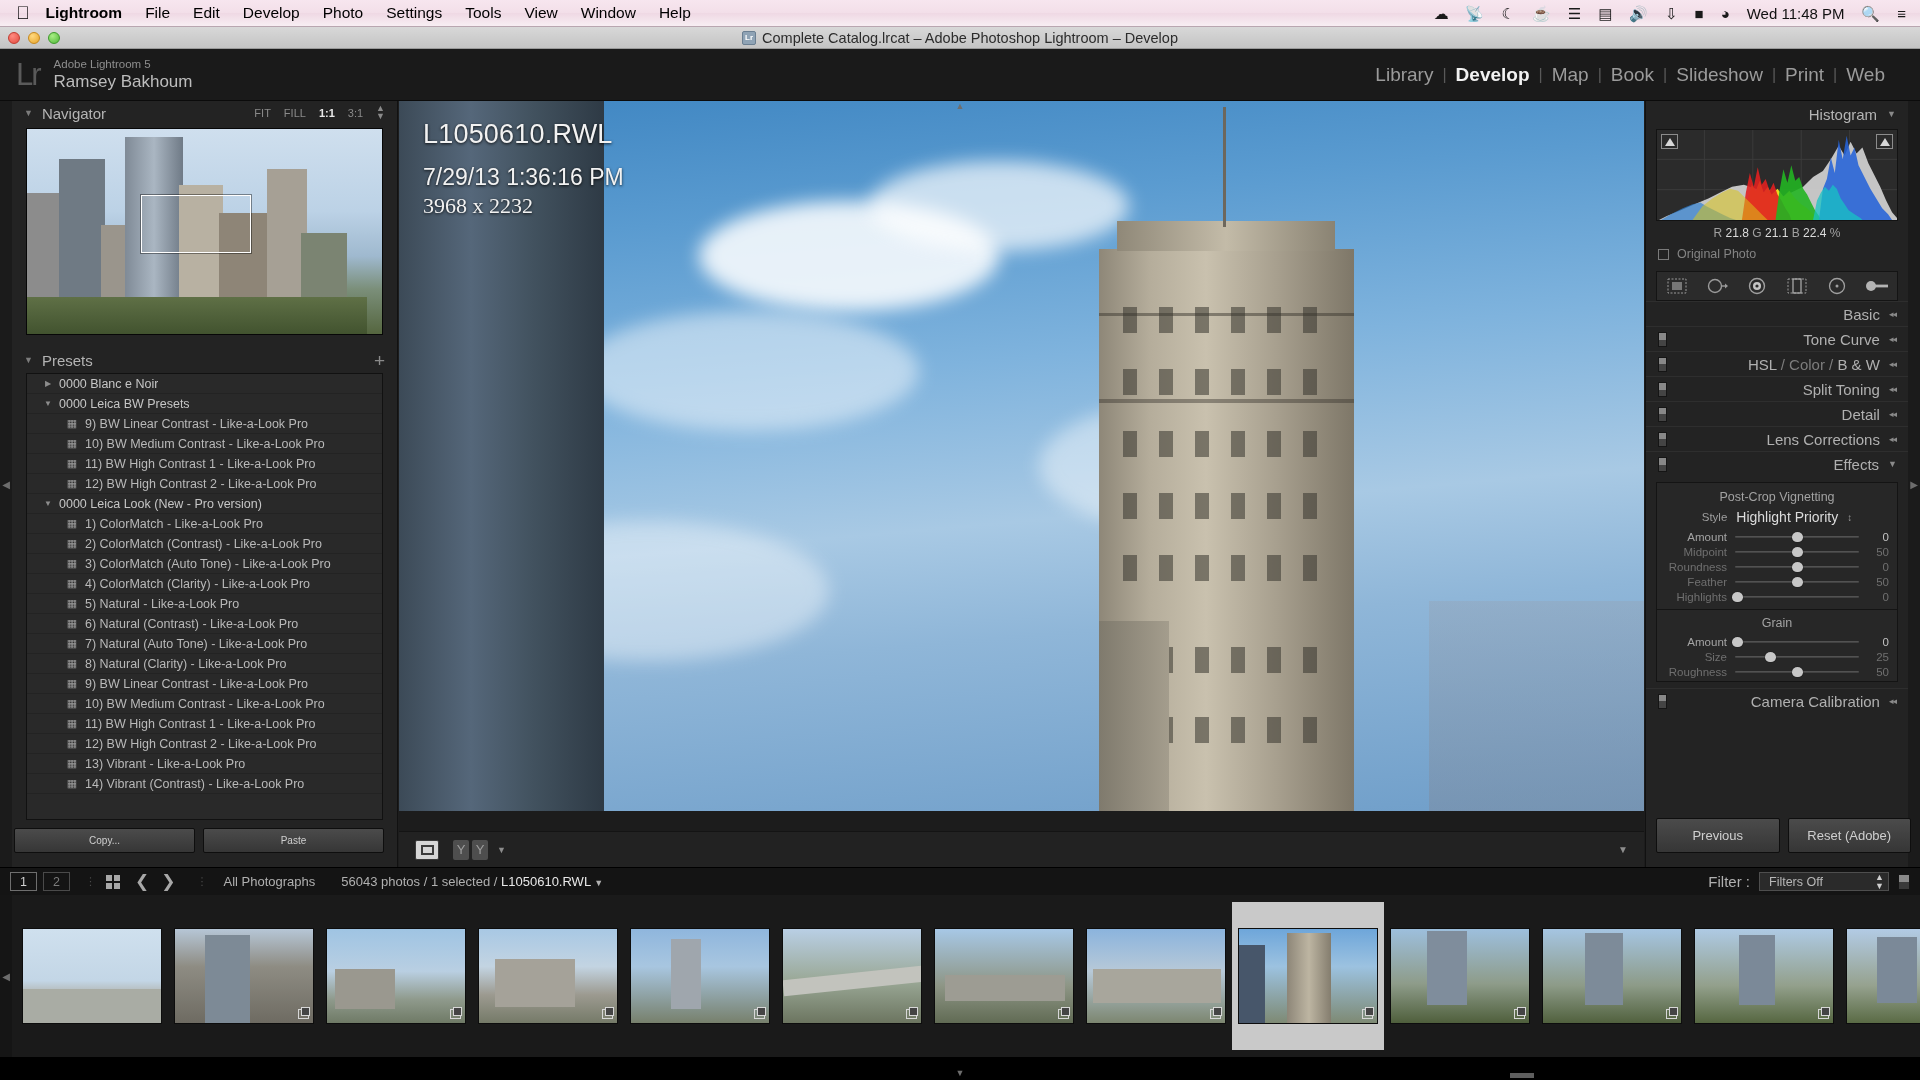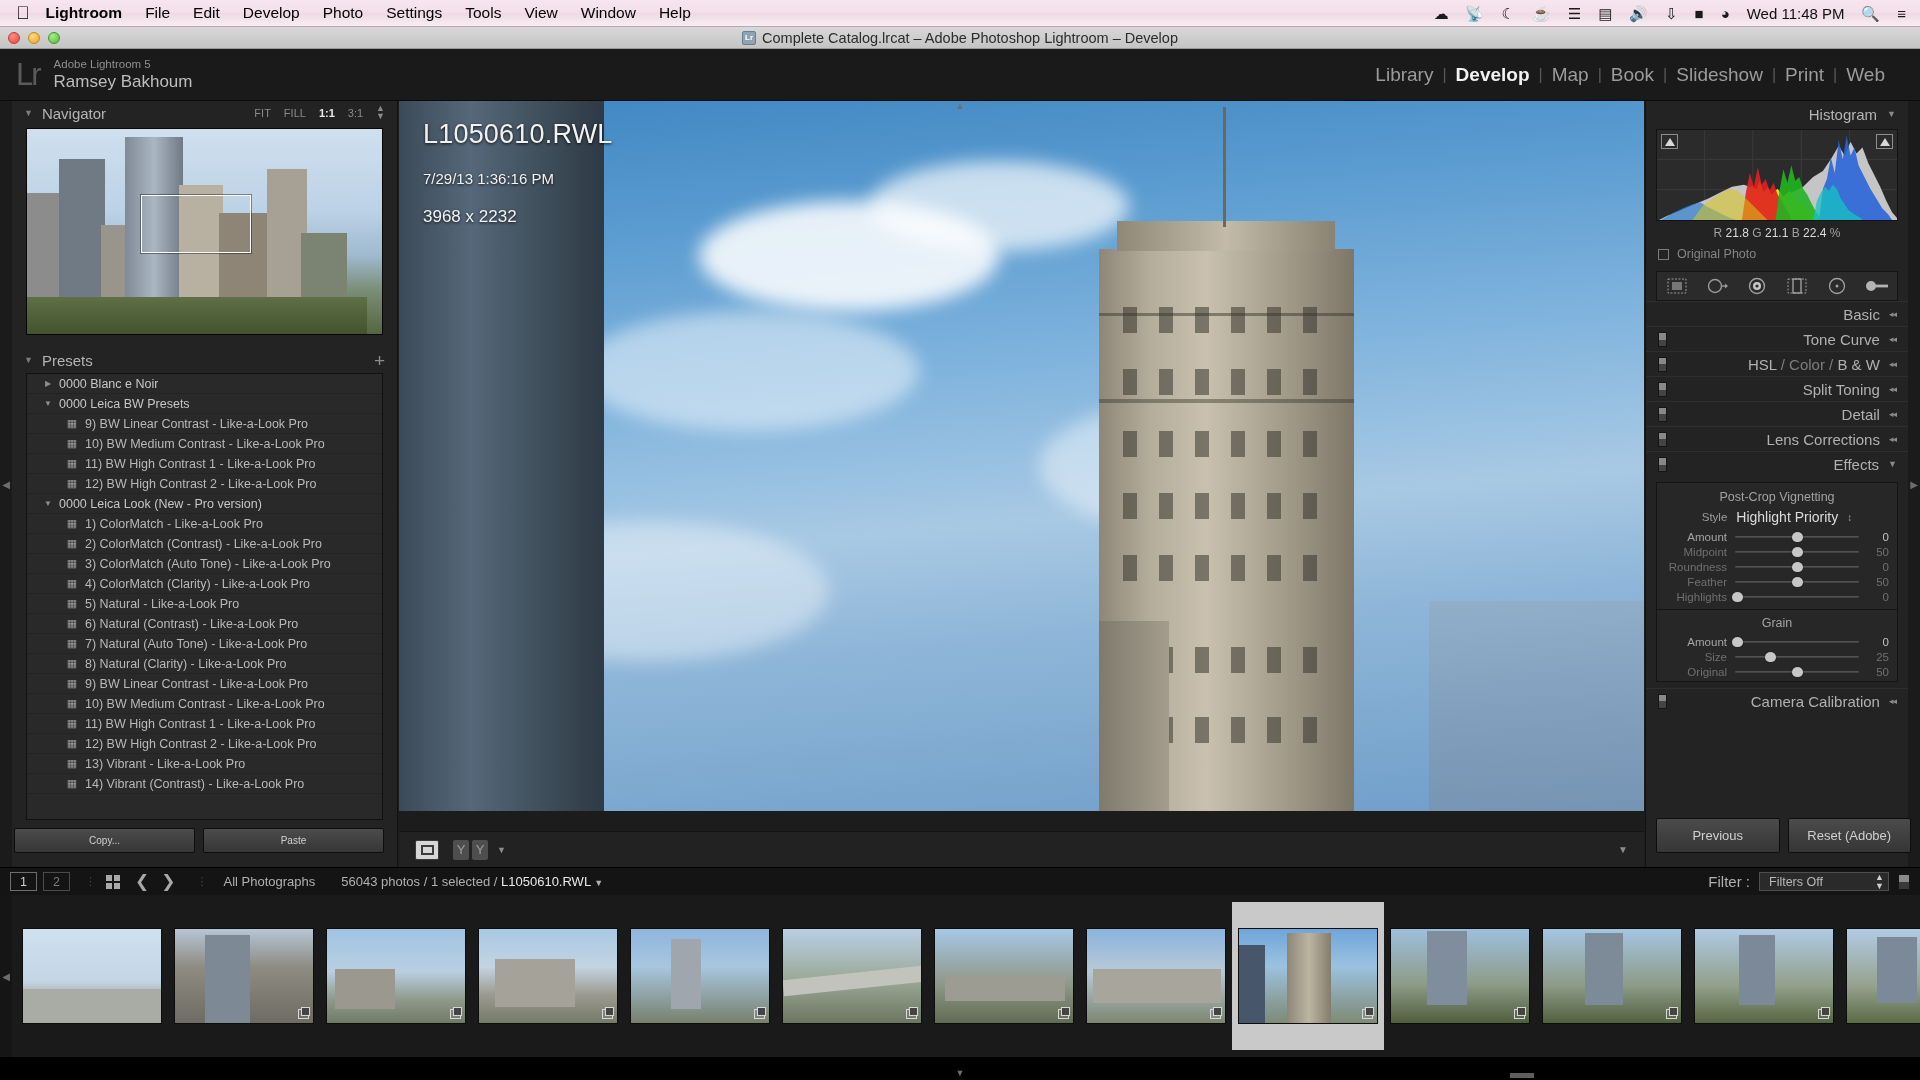--- a/index.html
+++ b/index.html
@@ -121,22 +121,22 @@
   .tower {
     position: absolute; background: linear-gradient(90deg,#8e8778 0%, #b5ad9b 20%, #c9c1ae 42%, #a79f8e 70%, #7e7768 100%);
   }
   .tower-win { position: absolute; background: rgba(55,52,46,.55); }
   .glass {
     position: absolute; left: 0; top: 0; width: 205px; height: 100%;
     background: linear-gradient(90deg,#3c4a57 0%, #55677a 35%, #42525f 65%, #2e3a45 100%);
   }
   .overlay-info { position: absolute; left: 24px; top: 18px; color: #f2f2f2; text-shadow: 0 1px 3px rgba(0,0,0,.85); }
   .overlay-info .fname { font-size: 27px; letter-spacing: .2px; }
-  .overlay-info .l2 { font-size: 15px; margin-top: 20px; }
-  .overlay-info .l3 { font-size: 17px; margin-top: 20px; }
+  .overlay-info .l2 { font-size: 23px; margin-top: 14px; }
+  .overlay-info .l3 { font-size: 22px; margin-top: 2px; font-family: Liberation Serif, serif; }
 
   .ctoolbar { position: absolute; left: 0; right: 0; bottom: 0; height: 36px; background: #222;
               border-top: 1px solid #141414; display: flex; align-items: center; padding: 0 16px; }
   .tb-sq { width: 24px; height: 20px; border: 1px solid #3a3a3a; background: #d7d7d7; border-radius: 2px;
            display: flex; align-items: center; justify-content: center; }
   .tb-sq i { display: block; width: 13px; height: 10px; border: 2px solid #3c3c3c; }
   .tb-yy { display: flex; gap: 3px; margin-left: 14px; }
   .tb-yy span { width: 16px; height: 20px; background: #4e4e4e; color: #9c9c9c; font-size: 13px;
                 display: flex; align-items: center; justify-content: center; border-radius: 2px; }
   .tb-caret { margin-left: 9px; color: #8d8d8d; font-size: 9px; }
@@ -720,21 +720,21 @@
             <span class="val">0</span>
           </div>
           <div class="srow">
             <span class="lab dim">Size</span>
             <span class="track">
                 <i class="knob" style="left:28%;margin-left:-5px;"></i>
               </span>
             <span class="val dim">25</span>
           </div>
           <div class="srow">
-            <span class="lab dim">Original</span>
+            <span class="lab dim">Roughness</span>
             <span class="track">
                 <i class="knob" style="left:50%;margin-left:-5px;"></i>
               </span>
             <span class="val dim">50</span>
           </div>
         </div>
 
         <div class="sechead" style="margin-top:6px;">
           <span class="sw"></span>
           <span class="ttl">Camera Calibration</span>

